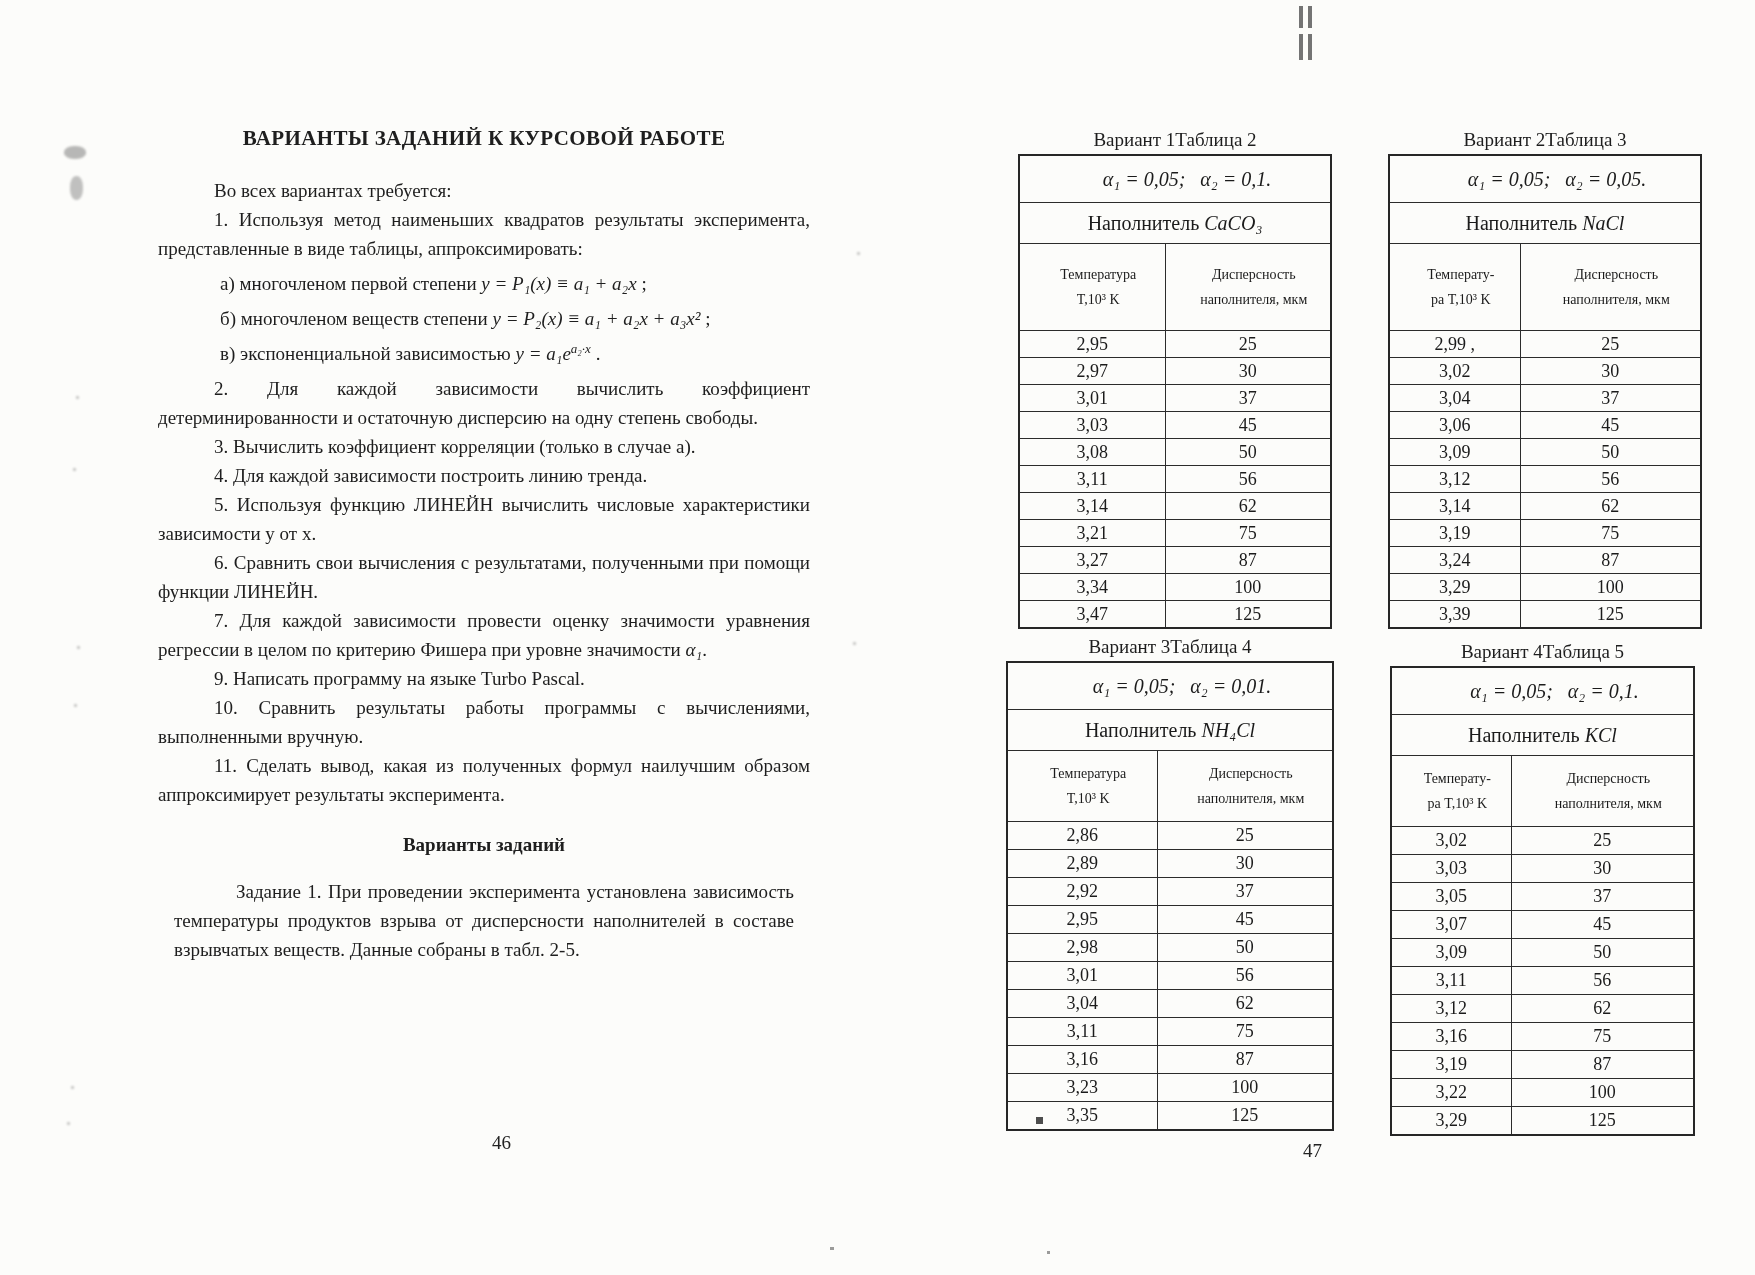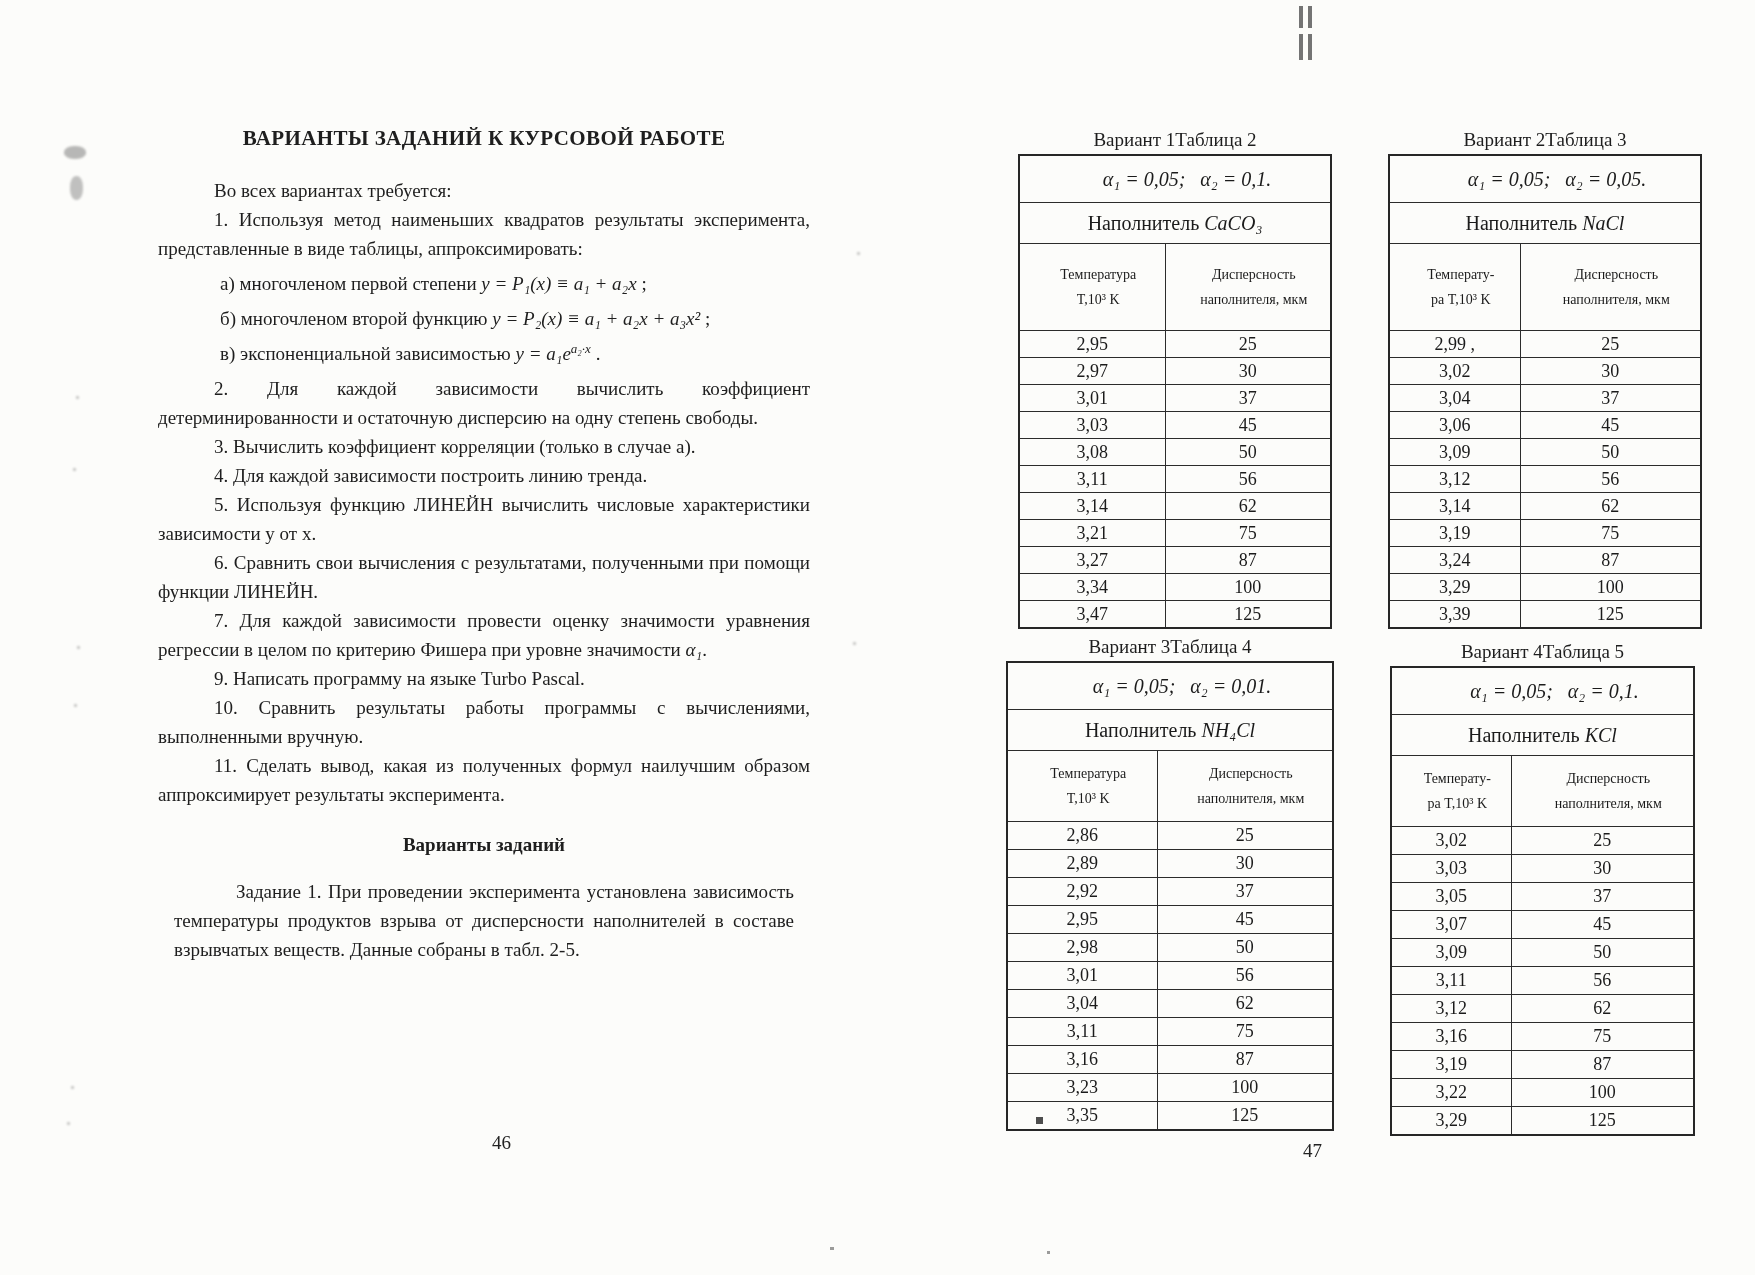--- a/index.html
+++ b/index.html
@@ -46,21 +46,21 @@
 <div id="canvas">
 
   <div class="left-text">
     <h1 class="title">ВАРИАНТЫ ЗАДАНИЙ К КУРСОВОЙ РАБОТЕ</h1>
 
     <div>
 
     <p class="para"><span>Во всех вариантах требуется:</span><span class="math"></span><sup class="math"></sup><span></span></p>
         <p class="para"><span>1. Используя метод наименьших квадратов результаты эксперимента, представленные в виде таблицы, аппроксимировать:</span><span class="math"></span><sup class="math"></sup><span></span></p>
         <p class="para abc"><span>а) многочленом первой степени </span><span class="math">y = P₁(x) ≡ a₁ + a₂x</span><sup class="math"></sup><span> ;</span></p>
-        <p class="para abc"><span>б) многочленом второй функцию </span><span class="math">y = P₂(x) ≡ a₁ + a₂x + a₃x²</span><sup class="math"></sup><span> ;</span></p>
+        <p class="para abc"><span>б) многочленом веществ степени </span><span class="math">y = P₂(x) ≡ a₁ + a₂x + a₃x²</span><sup class="math"></sup><span> ;</span></p>
         <p class="para abc"><span>в) экспоненциальной зависимостью </span><span class="math">y = a₁e</span><sup class="math">a₂·x</sup><span> .</span></p>
         <p class="para"><span>2. Для каждой зависимости вычислить коэффициент детерминированности и остаточную дисперсию на одну степень свободы.</span><span class="math"></span><sup class="math"></sup><span></span></p>
         <p class="para"><span>3. Вычислить коэффициент корреляции (только в случае а).</span><span class="math"></span><sup class="math"></sup><span></span></p>
         <p class="para"><span>4. Для каждой зависимости построить линию тренда.</span><span class="math"></span><sup class="math"></sup><span></span></p>
         <p class="para"><span>5. Используя функцию ЛИНЕЙН вычислить числовые характеристики зависимости y от x.</span><span class="math"></span><sup class="math"></sup><span></span></p>
         <p class="para"><span>6. Сравнить свои вычисления с результатами, полученными при помощи функции ЛИНЕЙН.</span><span class="math"></span><sup class="math"></sup><span></span></p>
         <p class="para"><span>7. Для каждой зависимости провести оценку значимости уравнения регрессии в целом по критерию Фишера при уровне значимости </span><span class="math">α₁</span><sup class="math"></sup><span>.</span></p>
         <p class="para"><span>9. Написать программу на языке Turbo Pascal.</span><span class="math"></span><sup class="math"></sup><span></span></p>
         <p class="para"><span>10. Сравнить результаты работы программы с вычислениями, выполненными вручную.</span><span class="math"></span><sup class="math"></sup><span></span></p>
         <p class="para"><span>11. Сделать вывод, какая из полученных формул наилучшим образом аппроксимирует результаты эксперимента.</span><span class="math"></span><sup class="math"></sup><span></span></p>

